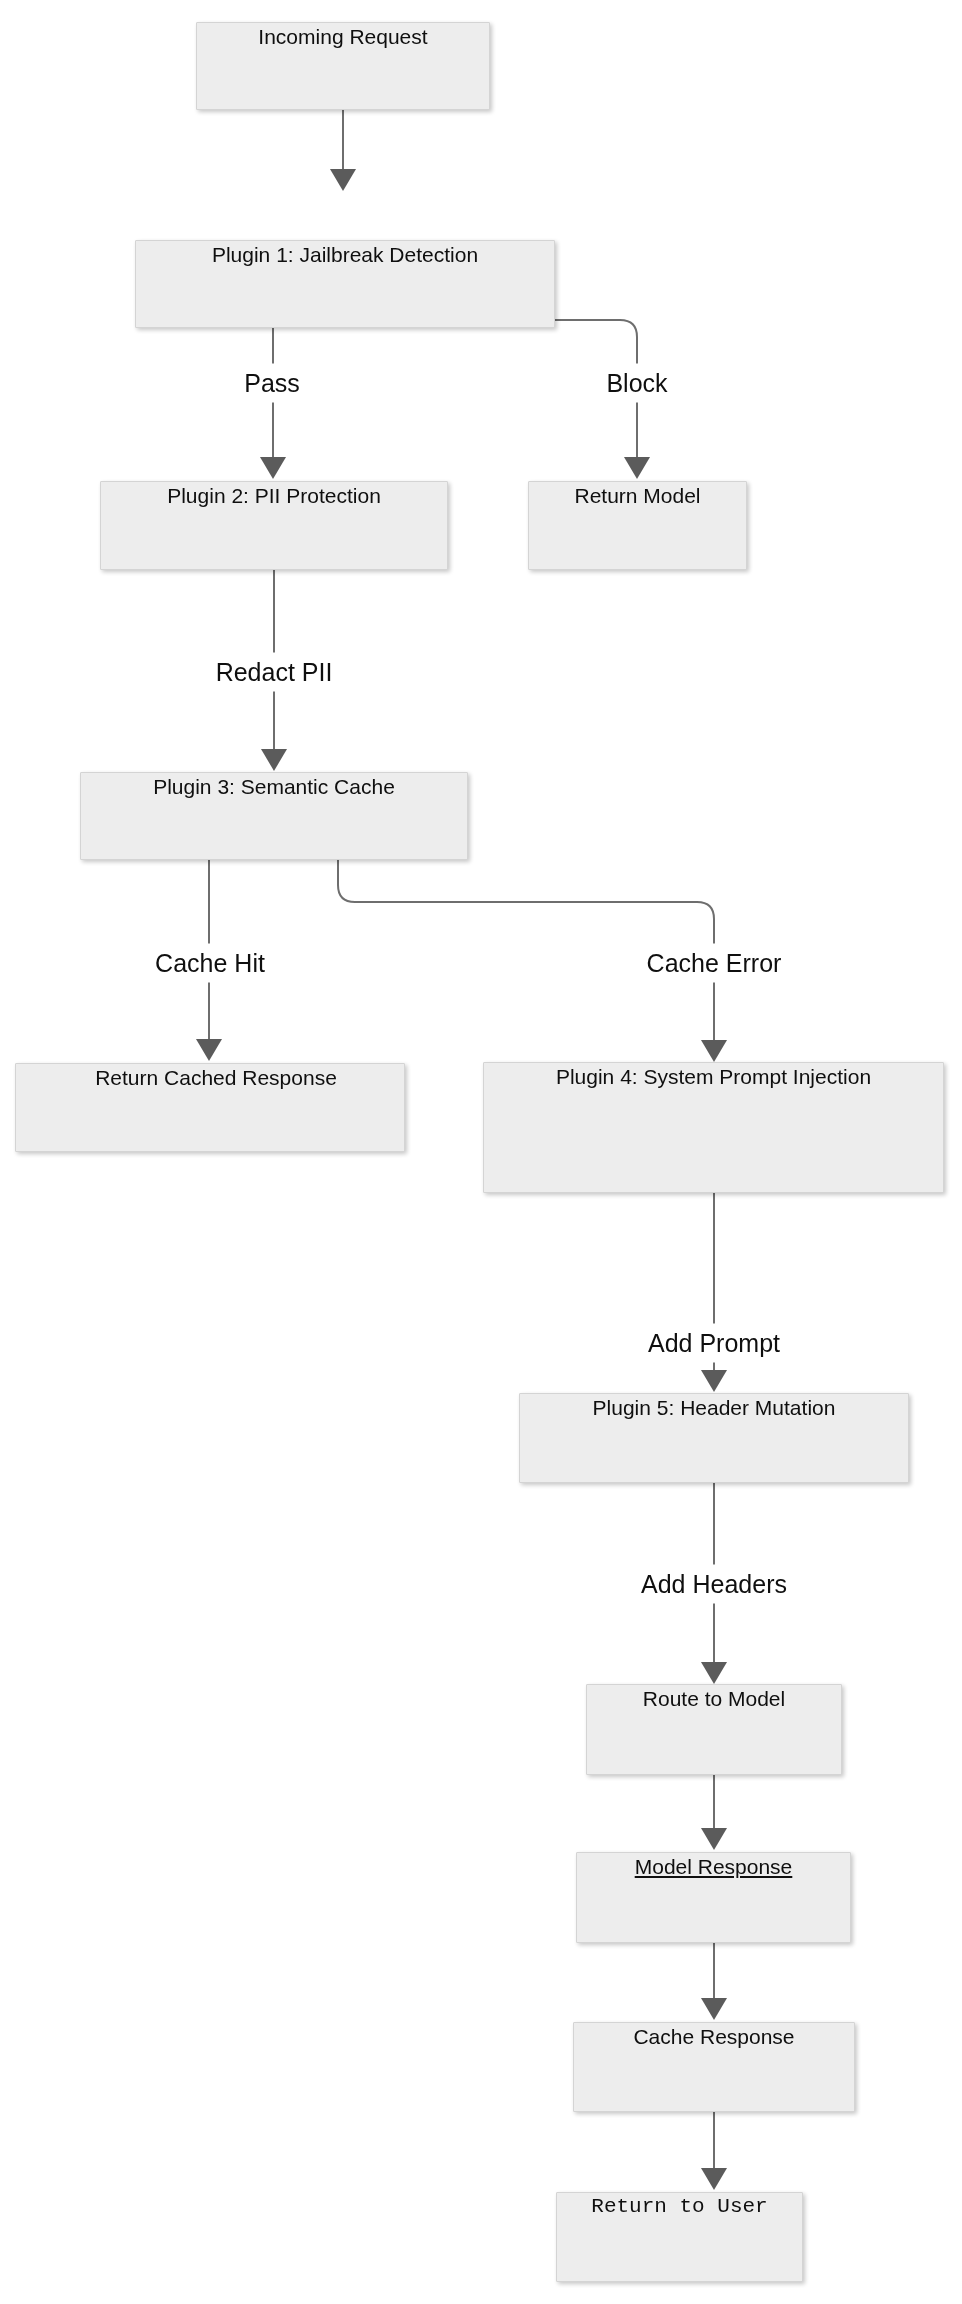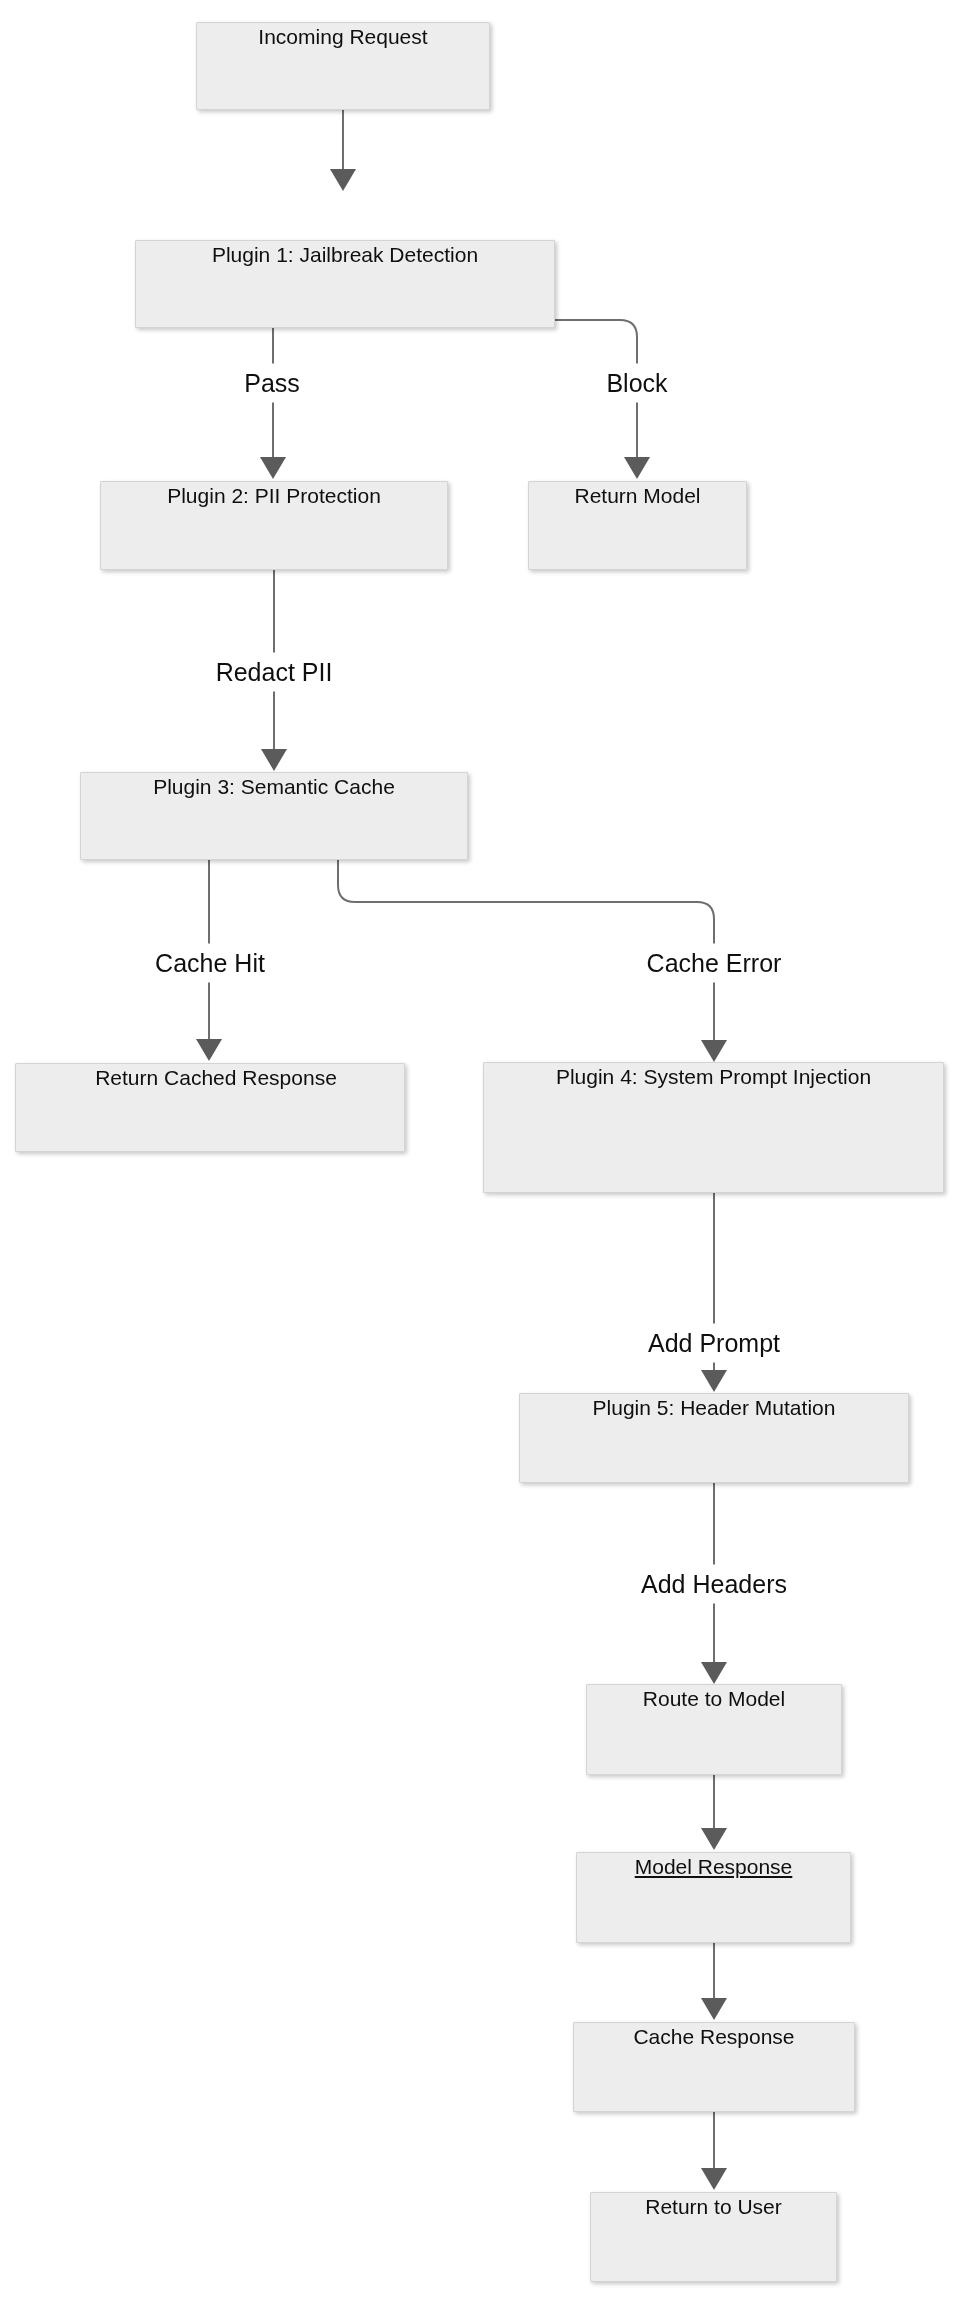--- a/index.html
+++ b/index.html
@@ -36,21 +36,21 @@
   .n-plugin1{left:135px;top:192px;width:420px;height:88px;margin-top:48px;}
   .n-plugin2{left:100px;top:481px;width:348px;height:89px;}
   .n-return-error{left:528px;top:481px;width:219px;height:89px;}
   .n-plugin3{left:80px;top:772px;width:388px;height:88px;}
   .n-return-cached{left:15px;top:1063px;width:390px;height:89px;padding-left:12px;}
   .n-plugin4{left:483px;top:1062px;width:461px;height:131px;}
   .n-plugin5{left:519px;top:1393px;width:390px;height:90px;}
   .n-route{left:586px;top:1684px;width:256px;height:91px;}
   .n-model-response{left:576px;top:1852px;width:275px;height:91px;text-decoration:underline;}
   .n-cache-response{left:573px;top:2022px;width:282px;height:90px;}
-  .n-return-user{left:590px;top:2192px;width:247px;height:90px;}
+  .n-return-user{left:556px;top:2192px;width:247px;height:90px;font-family:Liberation Mono, monospace;}
   
   .l-pass{left:272px;top:383px;}
   .l-block{left:637px;top:383px;}
   .l-redact{left:274px;top:672px;}
   .l-cache-hit{left:210px;top:963px;}
   .l-cache-miss{left:714px;top:963px;}
   .l-add-prompt{left:714px;top:1295px;margin-top:48px;}
   .l-add-headers{left:714px;top:1584px;}
 </style>
 </head>

